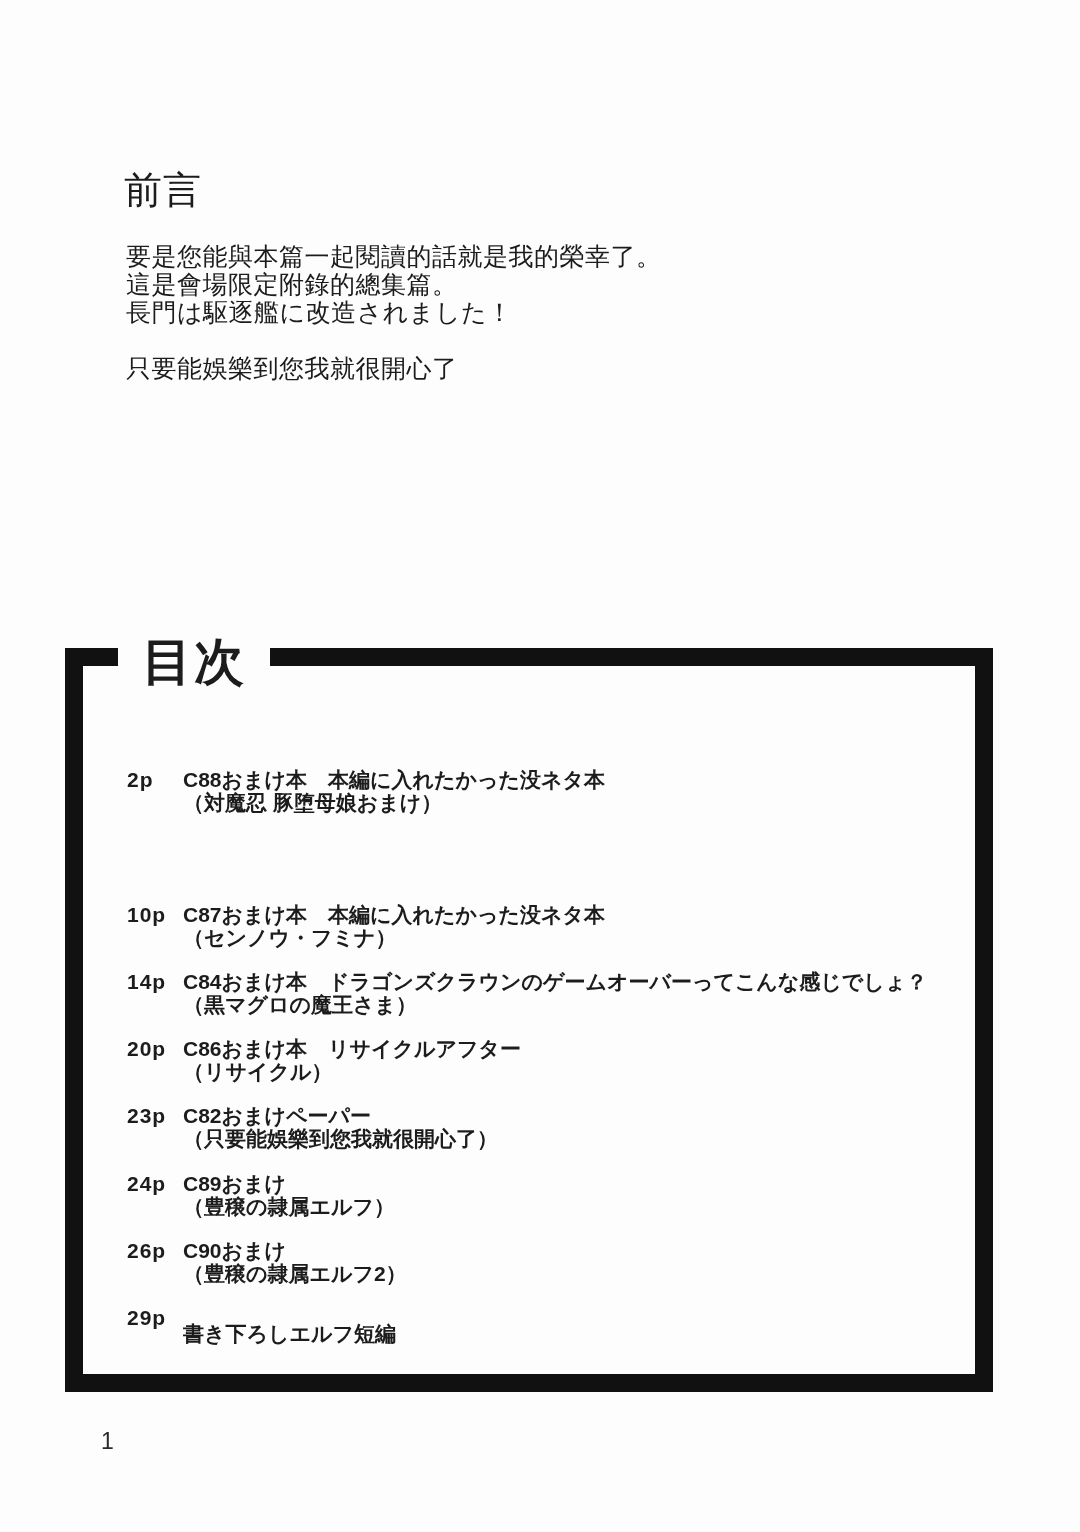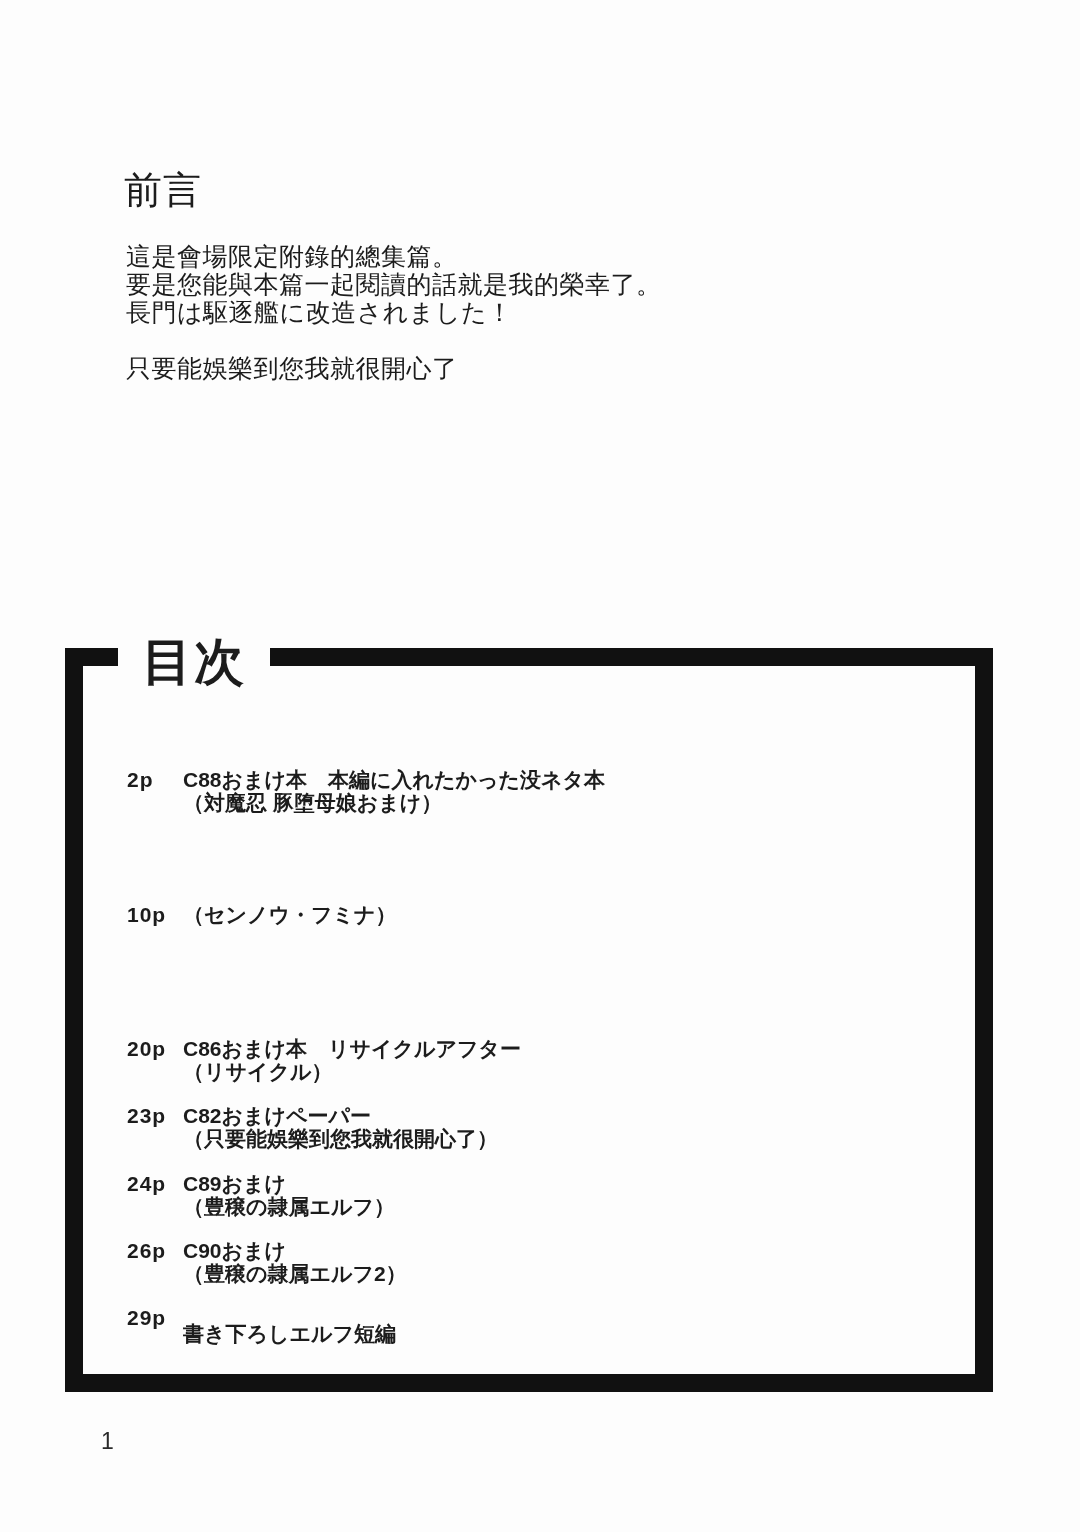--- a/index.html
+++ b/index.html
@@ -90,41 +90,44 @@
   }
 </style>
 </head>
 <body>
 
 <div class="page">
 
   <div class="preface-title">前言</div>
 
   <div class="preface-body">
+    <div class="preface-line">要是您能與本篇一起閱讀的話就是我的榮幸了。</div>
     <div class="preface-line">這是會場限定附錄的總集篇。</div>
-    <div class="preface-line">要是您能與本篇一起閱讀的話就是我的榮幸了。</div>
     <div class="preface-line">長門は駆逐艦に改造されました！</div>
     <div class="preface-line"></div>
     <div class="preface-line">只要能娛樂到您我就很開心了</div>
   </div>
 
   <div class="toc-box"></div>
 
   <div class="toc-title">目次</div>
 
   <div class="toc-entries" id="toc-entries">
   <div class="toc-entry" style="top: 751px;">
     <span class="toc-page">2p</span><span class="toc-text"><span class="toc-entry-title" style="display: block;">C88おまけ本　本編に入れたかった没ネタ本</span><span class="toc-entry-subtitle" style="display: block;">（対魔忍 豚堕母娘おまけ）</span></span>
   </div>
 
 
   <div class="toc-entry" style="top: 886px;">
-    <span class="toc-page">10p</span><span class="toc-text"><span class="toc-entry-subtitle" style="display: block;">（センノウ・フミナ）</span></span>
+    <span class="toc-page">10p</span><span class="toc-text"><span class="toc-entry-title" style="display: block;">C87おまけ本　本編に入れたかった没ネタ本</span><span class="toc-entry-subtitle" style="display: block;">（センノウ・フミナ）</span></span>
   </div>
 
+  <div class="toc-entry" style="top: 953px;">
+    <span class="toc-page">14p</span><span class="toc-text"><span class="toc-entry-title" style="display: block;">C84おまけ本　ドラゴンズクラウンのゲームオーバーってこんな感じでしょ？</span><span class="toc-entry-subtitle" style="display: block;">（黒マグロの魔王さま）</span></span>
+  </div>
 
   <div class="toc-entry" style="top: 1020px;">
     <span class="toc-page">20p</span><span class="toc-text"><span class="toc-entry-title" style="display: block;">C86おまけ本　リサイクルアフター</span><span class="toc-entry-subtitle" style="display: block;">（リサイクル）</span></span>
   </div>
 
   <div class="toc-entry" style="top: 1087px;">
     <span class="toc-page">23p</span><span class="toc-text"><span class="toc-entry-title" style="display: block;">C82おまけペーパー</span><span class="toc-entry-subtitle" style="display: block;">（只要能娛樂到您我就很開心了）</span></span>
   </div>
 
   <div class="toc-entry" style="top: 1155px;">

